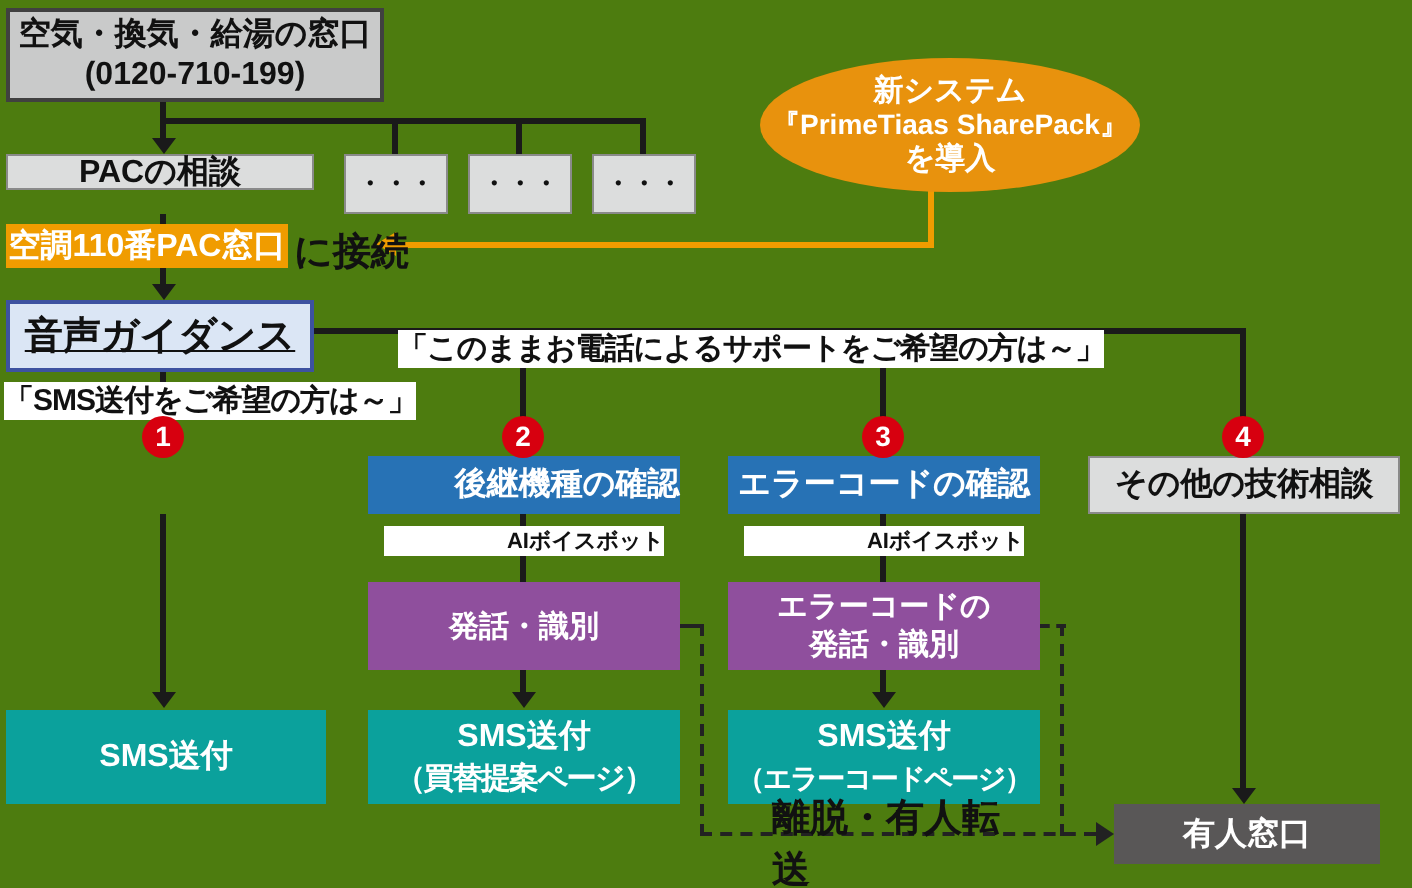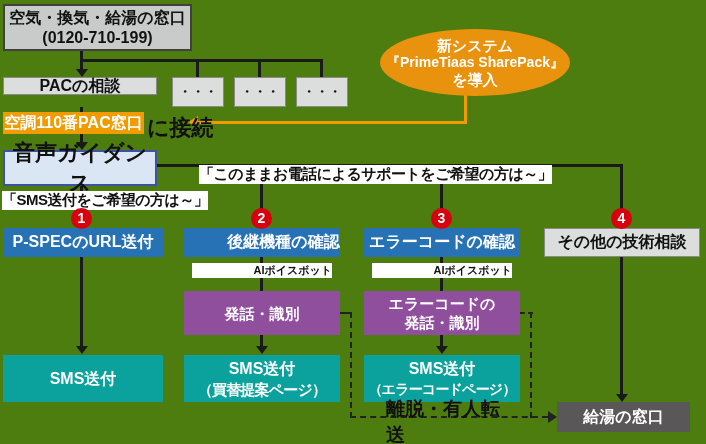--- a/index.html
+++ b/index.html
@@ -29,21 +29,21 @@
   .ah{width:0;height:0;z-index:1;}
   .ah-down{border-left:6px solid transparent;border-right:6px solid transparent;border-top:8px solid #1a1a1a;}
   .ah-left{border-top:6.5px solid transparent;border-bottom:6.5px solid transparent;border-right:10px solid #f09c00;}
   .ah-right{border-top:6px solid transparent;border-bottom:6px solid transparent;border-left:9px solid #222;}
   
   .badge{width:21px;height:21px;border-radius:50%;background:#d7000f;color:#fff;
          font-size:14px;line-height:21px;text-align:center;z-index:3;}
   .qtext{font-size:15px;letter-spacing:-0.5px;background:#fff;z-index:2;white-space:nowrap;}
   .ailabel{font-size:11px;text-align:right;background:#fff;z-index:2;}
   .fs16{font-size:16px;}
-  .fs17{font-size:22px;}
+  .fs17{font-size:19px;}
   .small-ls{letter-spacing:-0.8px;}
 </style>
 </head>
 <body>
 
 <div class="stage">
 
   <div class="abs box gray-strong" style="left:3px;top:4px;width:189px;height:47px;">
     <div style="font-size:16px;line-height:20px;">空気・換気・給湯の窓口</div>
     <div style="font-size:16px;line-height:20px;">(0120-710-199)</div>
@@ -82,42 +82,39 @@
 
   <div class="abs ellipse" style="left:380px;top:29px;width:190px;height:67px;">
     <div style="font-size:15px;line-height:17px;">新システム</div>
     <div style="font-size:14px;line-height:17px;">『PrimeTiaas SharePack』</div>
     <div style="font-size:15px;line-height:17px;text-align:right;">を導入</div>
   </div>
 
   <div class="abs line" style="left:80px;top:134px;width:3px;height:9px;"></div>
   <div class="abs ah ah-down" style="left:76px;top:142px;"></div>
 
-  <div class="abs box voice fs17" style="left:3px;top:150px;width:154px;height:36px;">
+  <div class="abs box voice fs17" style="left:3px;top:150px;width:154px;height:36px;text-decoration:underline;">
     <div>音声ガイダンス</div>
   </div>
 
   <div class="abs qtext" style="left:199px;top:141px;margin-top:24px;">「このままお電話によるサポートをご希望の方は～」</div>
 
   <div class="abs line" style="left:156px;top:164px;width:467px;height:2.5px;"></div>
   <div class="abs line" style="left:260px;top:164px;width:3px;height:64px;"></div>
   <div class="abs line" style="left:440px;top:164px;width:3px;height:64px;"></div>
   <div class="abs line" style="left:620px;top:164px;width:3px;height:64px;"></div>
   <div class="abs line" style="left:80px;top:186px;width:3px;height:42px;"></div>
 
   <div class="abs qtext" style="left:2px;top:191px;">「SMS送付をご希望の方は～」</div>
 
   <div class="abs badge" style="left:71px;top:208px;">1</div>
   <div class="abs badge" style="left:251px;top:208px;">2</div>
   <div class="abs badge" style="left:431px;top:208px;">3</div>
   <div class="abs badge" style="left:611px;top:208px;">4</div>
 
-  <div class="abs box blue fs16" style="left:3px;top:228px;width:160px;height:29px;">
-    <div>P-SPECのURL送付</div>
-  </div>
   <div class="abs box blue fs16" style="left:184px;top:228px;width:156px;height:29px;padding-left:43px;">
     <div>後継機種の確認</div>
   </div>
   <div class="abs box blue fs16" style="left:364px;top:228px;width:156px;height:29px;">
     <div>エラーコードの確認</div>
   </div>
   <div class="abs box gray-light fs16" style="left:544px;top:228px;width:156px;height:29px;">
     <div>その他の技術相談</div>
   </div>
 
@@ -157,16 +154,16 @@
 
   <div class="abs dash-h" style="left:340px;top:312px;width:12px;"></div>
   <div class="abs dash-v" style="left:350px;top:312px;height:106px;"></div>
   <div class="abs dash-h" style="left:520px;top:312px;width:13px;"></div>
   <div class="abs dash-v" style="left:530px;top:312px;height:106px;"></div>
   <div class="abs dash-h" style="left:350px;top:416px;width:198px;"></div>
   <div class="abs ah ah-right" style="left:548px;top:411px;"></div>
   <div class="abs" style="left:386px;top:396px;width:122px;text-align:left;font-size:19px;z-index:2;">離脱・有人転送</div>
 
   <div class="abs box darkgray fs16" style="left:557px;top:402px;width:133px;height:30px;">
-    <div>給湯の窓口</div>
+    <div>有人窓口</div>
   </div>
 
 </div>
 
 </body></html>

